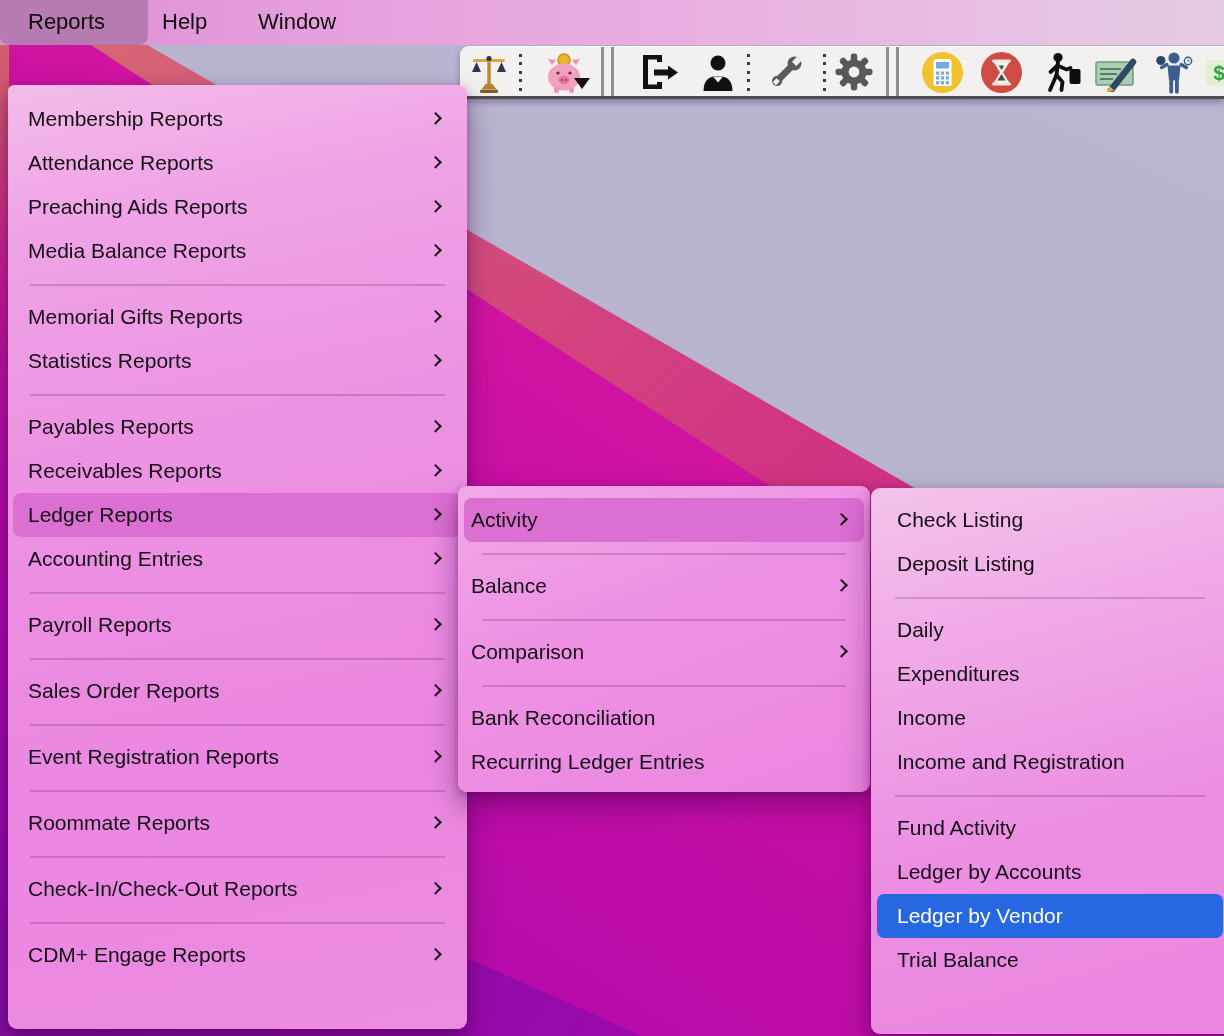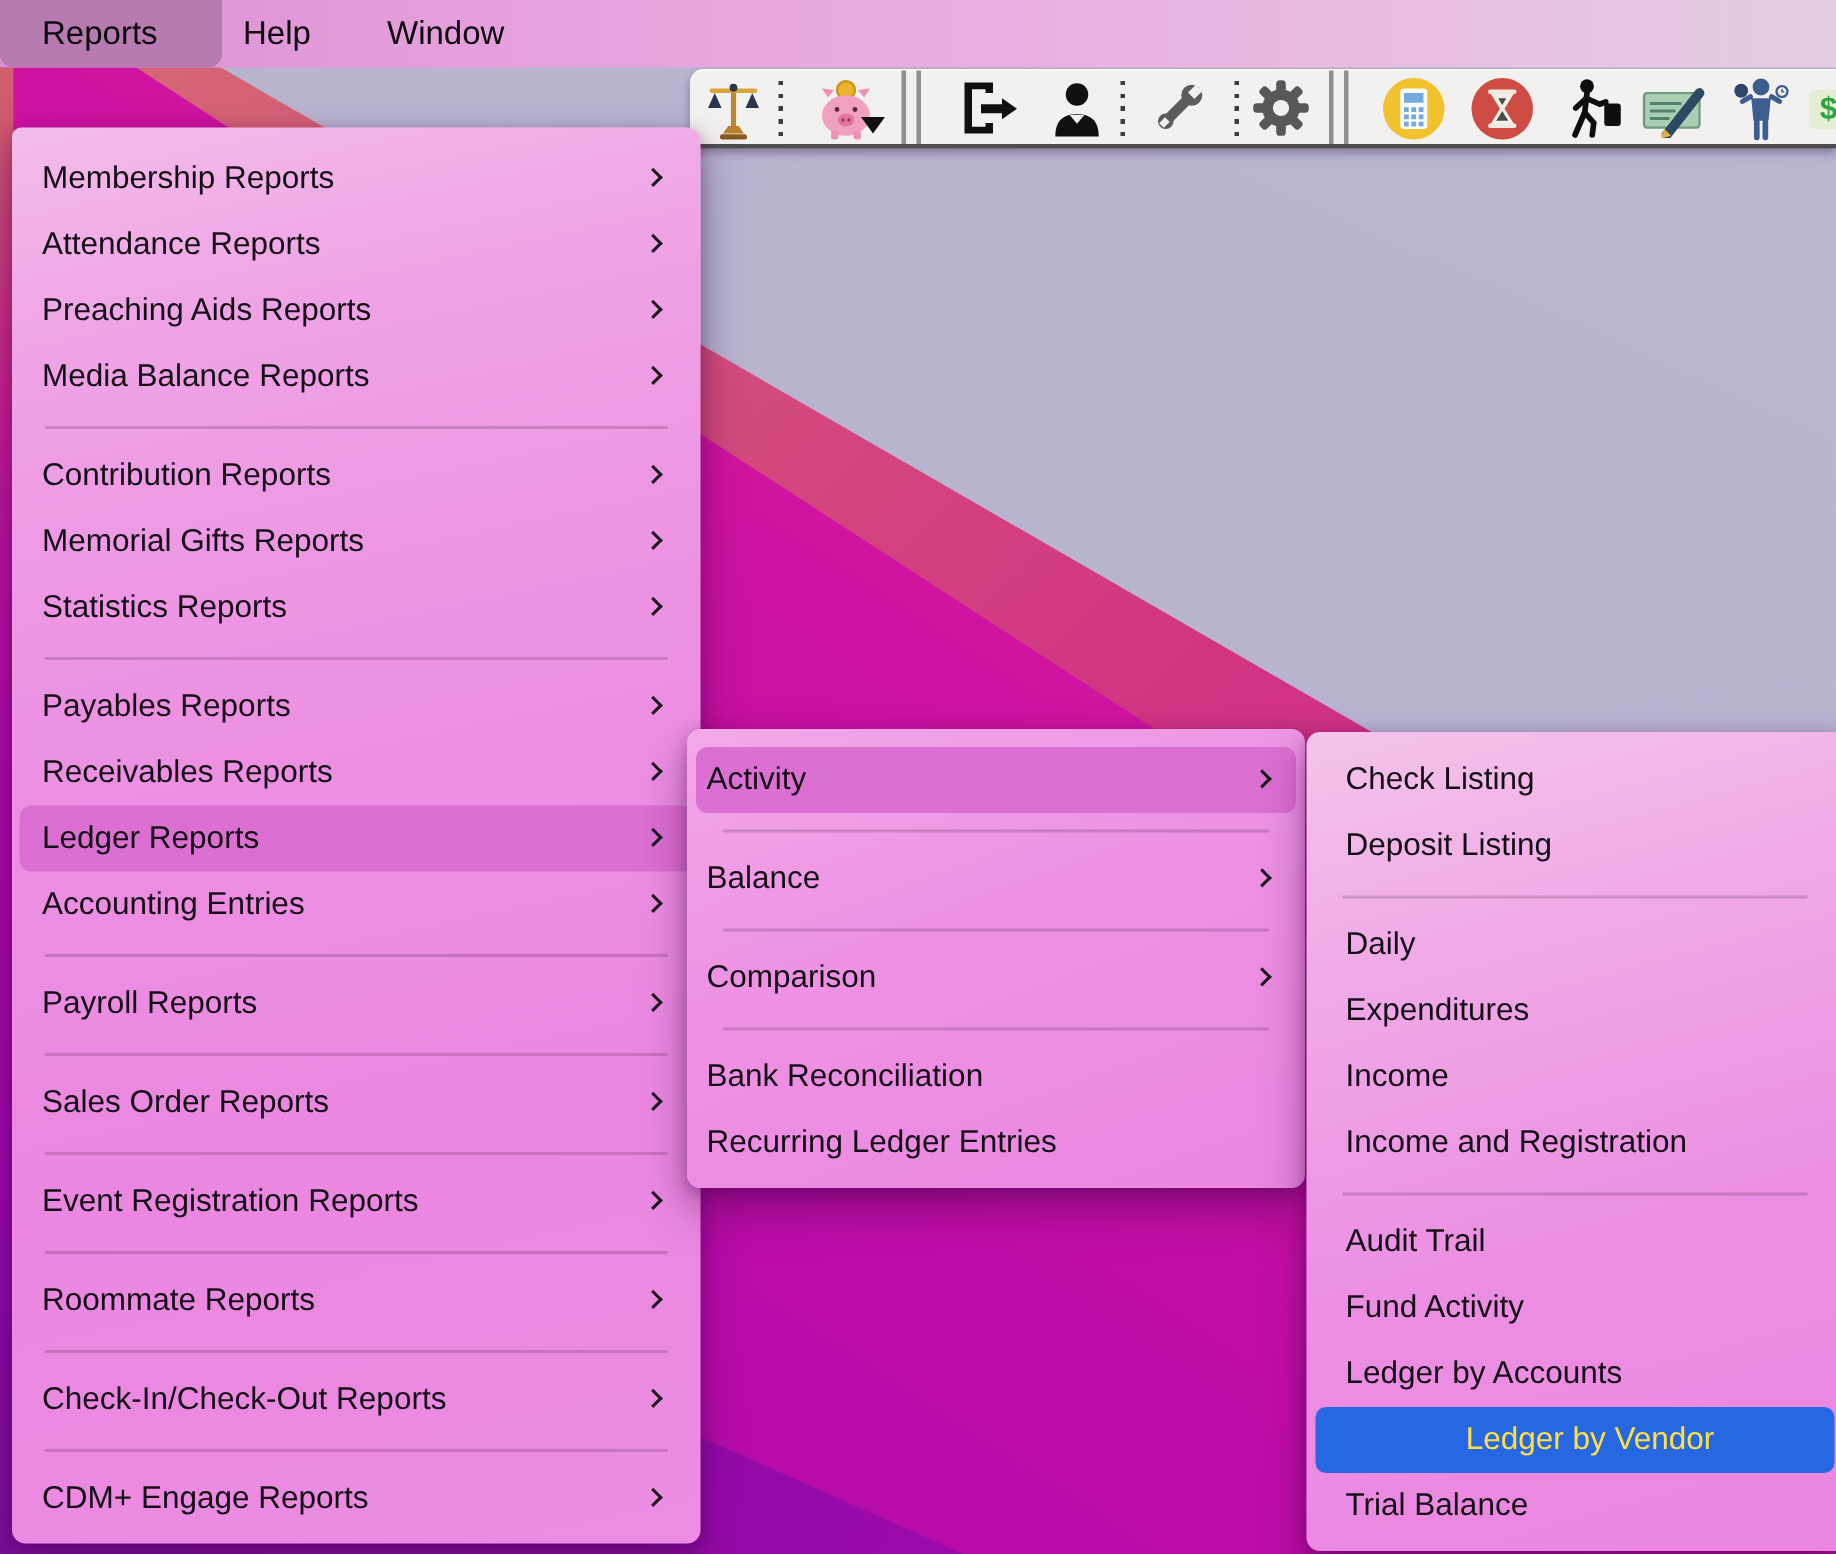--- a/index.html
+++ b/index.html
@@ -58,21 +58,21 @@
   .menu-2{left:458px;top:486px;width:412px;height:306px;padding:12px 0 8px;
     background:linear-gradient(160deg,#f2a9e8 0%,#ee92e4 40%,#eb86e1 100%);}
   .menu-3{left:871px;top:488px;width:358px;height:546px;padding:10px 0 8px;border-radius:9px 0 0 9px;
     background:linear-gradient(165deg,#f4c4eb 0%,#f0abe7 25%,#ec8fe3 60%,#eb86e1 100%);}
   .menu-item{position:relative;height:44px;line-height:44px;margin:0 5px;padding-left:15px;
     border-radius:8px;white-space:nowrap;color:#140f16;}
   .menu-2 .menu-item,.menu-3 .menu-item{margin:0 6px;}
   .menu-2 .menu-item{padding-left:7px;}
   .menu-3 .menu-item{padding-left:20px;}
   .menu-item.hl-pink{background:#dc6fd2;}
-  .menu-item.hl-blue{background:#2767e2;color:#fde047;border-radius:7px;text-align:center;}
+  .menu-item.hl-blue{background:#2767e2;color:#ffffff;border-radius:7px;}
   .chev{position:absolute;right:22px;top:50%;width:9px;height:9px;
     border-top:2.6px solid #1a1a1a;border-right:2.6px solid #1a1a1a;
     transform:translateY(-58%) rotate(45deg);}
   .menu-2 .chev{right:18px;}
   .menu-sep{position:relative;height:22px;margin:0 22px;}
   .menu-2 .menu-sep,.menu-3 .menu-sep{margin:0 24px;}
   .menu-sep::after{content:'';position:absolute;left:0;right:0;top:50%;height:1.5px;
     background:rgba(40,10,40,.18);}
 </style>
 </head>
@@ -258,21 +258,20 @@
     <span class="mb-label" style="left:162px;">Help</span>
     <span class="mb-label" style="left:258px;">Window</span>
   </div>
 
   <nav class="menu menu-1" id="menu-reports">
       <div class="menu-item"><span>Membership Reports</span><span class="chev"></span></div>
       <div class="menu-item"><span>Attendance Reports</span><span class="chev"></span></div>
       <div class="menu-item"><span>Preaching Aids Reports</span><span class="chev"></span></div>
       <div class="menu-item"><span>Media Balance Reports</span><span class="chev"></span></div>
       <div class="menu-sep"></div>
-      <div class="menu-item"><span>Contribution Reports</span><span class="chev"></span></div>
       <div class="menu-item"><span>Memorial Gifts Reports</span><span class="chev"></span></div>
       <div class="menu-item"><span>Statistics Reports</span><span class="chev"></span></div>
       <div class="menu-sep"></div>
       <div class="menu-item"><span>Payables Reports</span><span class="chev"></span></div>
       <div class="menu-item"><span>Receivables Reports</span><span class="chev"></span></div>
       <div class="menu-item hl-pink"><span>Ledger Reports</span><span class="chev"></span></div>
       <div class="menu-item"><span>Accounting Entries</span><span class="chev"></span></div>
       <div class="menu-sep"></div>
       <div class="menu-item"><span>Payroll Reports</span><span class="chev"></span></div>
       <div class="menu-sep"></div>
@@ -298,20 +297,19 @@
     </nav>
   <nav class="menu menu-3" id="menu-activity">
       <div class="menu-item"><span>Check Listing</span></div>
       <div class="menu-item"><span>Deposit Listing</span></div>
       <div class="menu-sep"></div>
       <div class="menu-item"><span>Daily</span></div>
       <div class="menu-item"><span>Expenditures</span></div>
       <div class="menu-item"><span>Income</span></div>
       <div class="menu-item"><span>Income and Registration</span></div>
       <div class="menu-sep"></div>
-      <div class="menu-item"><span>Audit Trail</span></div>
       <div class="menu-item"><span>Fund Activity</span></div>
       <div class="menu-item"><span>Ledger by Accounts</span></div>
       <div class="menu-item hl-blue"><span>Ledger by Vendor</span></div>
       <div class="menu-item"><span>Trial Balance</span></div>
     </nav>
 
 </div>
 
 </body></html>

